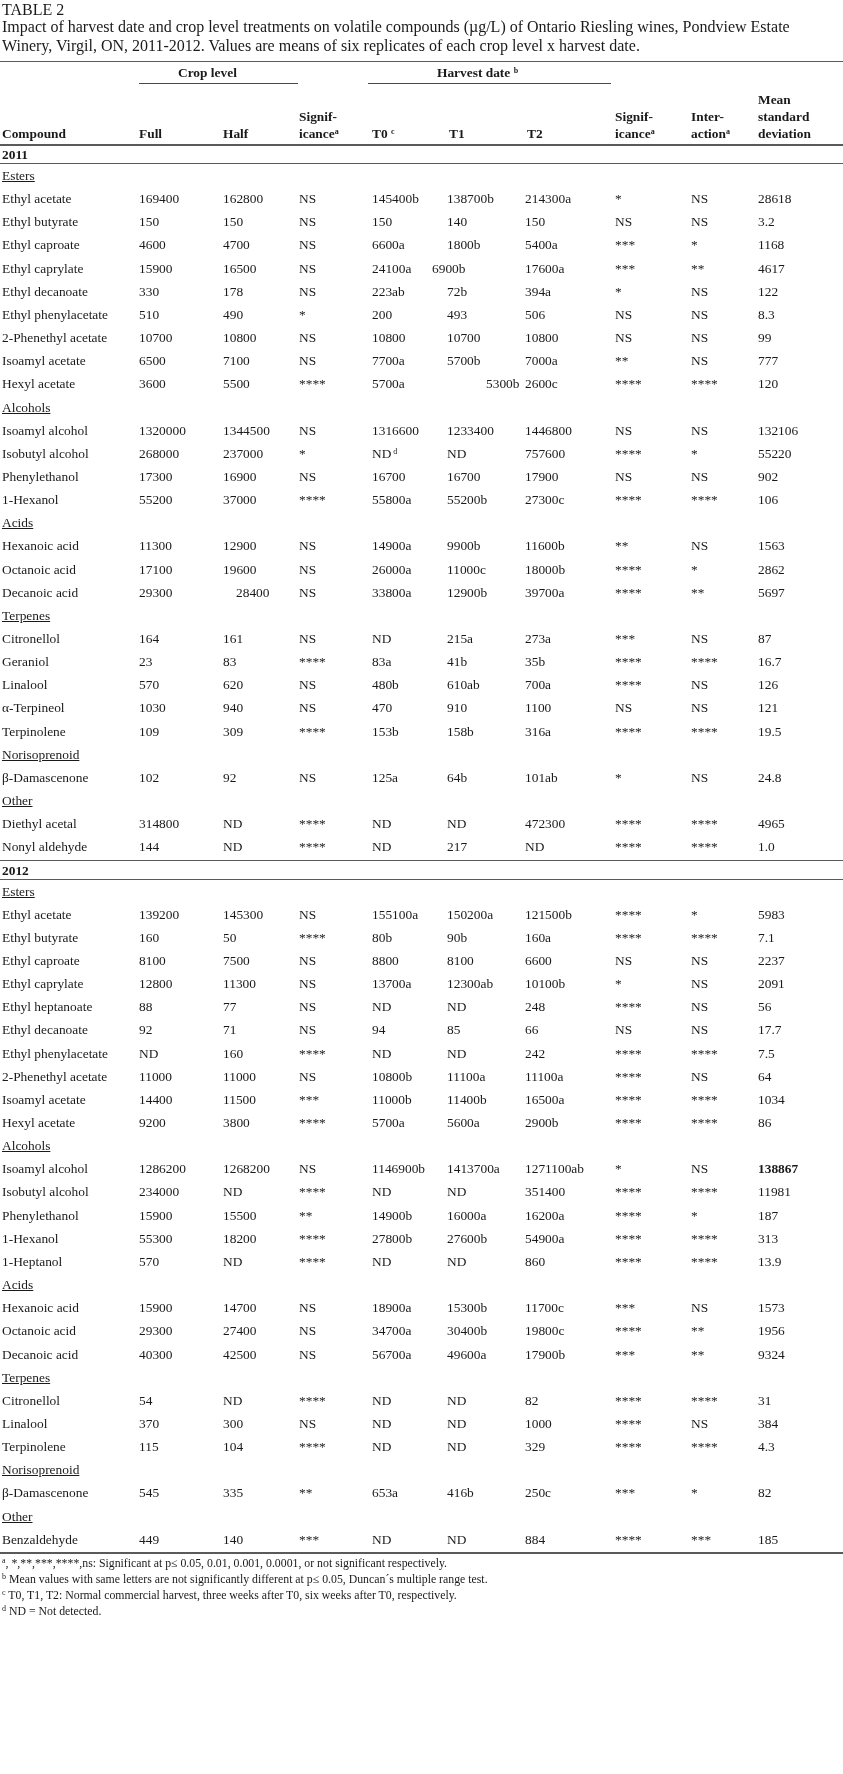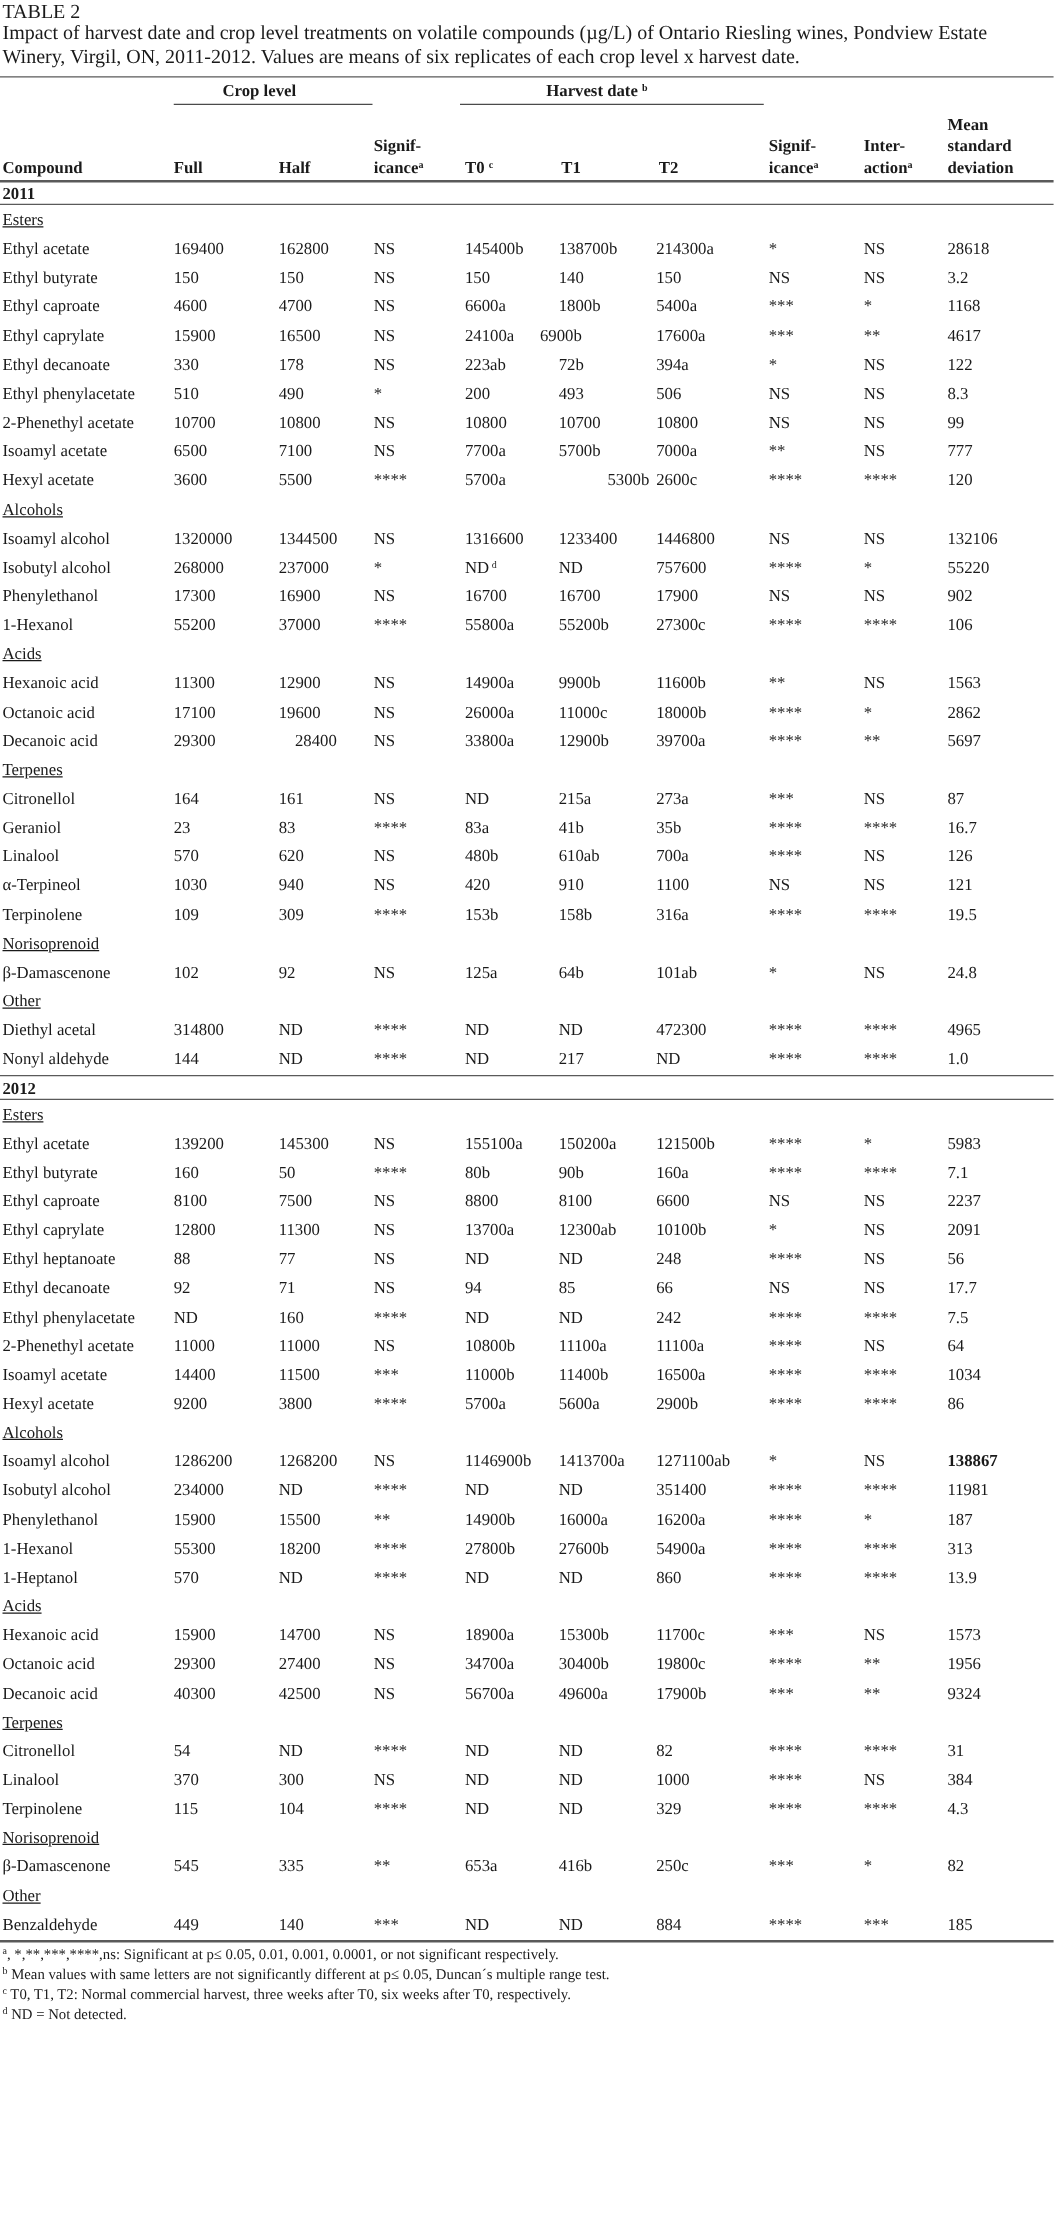--- a/index.html
+++ b/index.html
@@ -293,21 +293,21 @@
       <span class="c" style="left: 525px;">700a</span>
       <span class="c" style="left: 615px;">****</span>
       <span class="c" style="left: 691px;">NS</span>
       <span class="c" style="left: 758px;">126</span>
     </div>
     <div class="row" style="top: 696.45px;">
       <span class="c" style="left: 2px;">α-Terpineol</span>
       <span class="c" style="left: 139px;">1030</span>
       <span class="c" style="left: 223px;">940</span>
       <span class="c" style="left: 299px;">NS</span>
-      <span class="c" style="left: 372px;">420</span>
+      <span class="c" style="left: 372px;">470</span>
       <span class="c" style="left: 447px;">910</span>
       <span class="c" style="left: 525px;">1100</span>
       <span class="c" style="left: 615px;">NS</span>
       <span class="c" style="left: 691px;">NS</span>
       <span class="c" style="left: 758px;">121</span>
     </div>
     <div class="row" style="top: 719.6px;">
       <span class="c" style="left: 2px;">Terpinolene</span>
       <span class="c" style="left: 139px;">109</span>
       <span class="c" style="left: 223px;">309</span>

